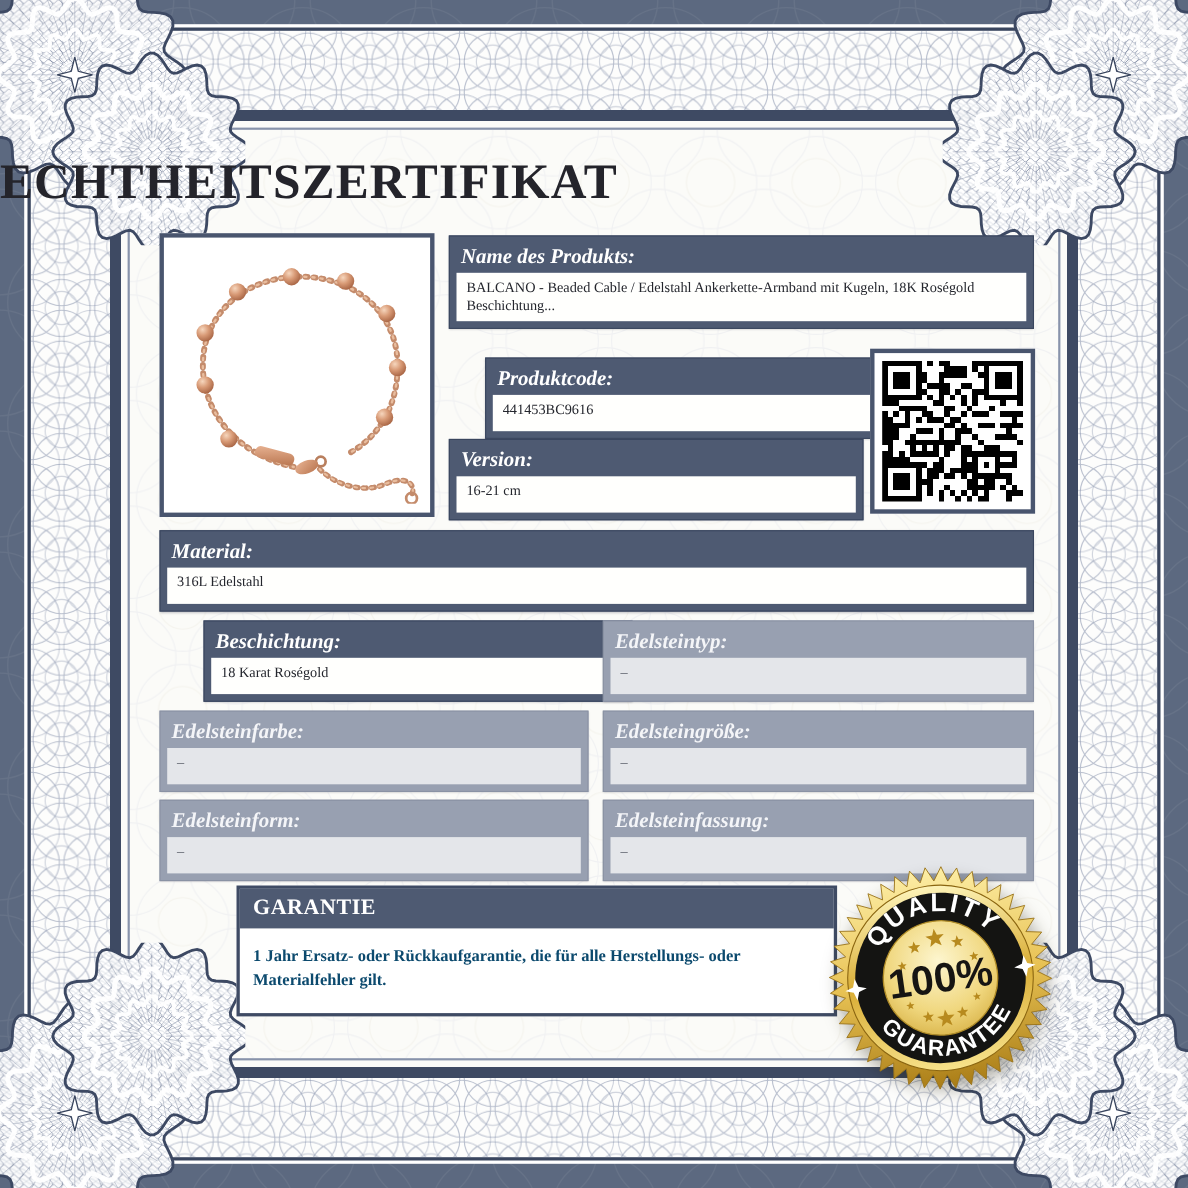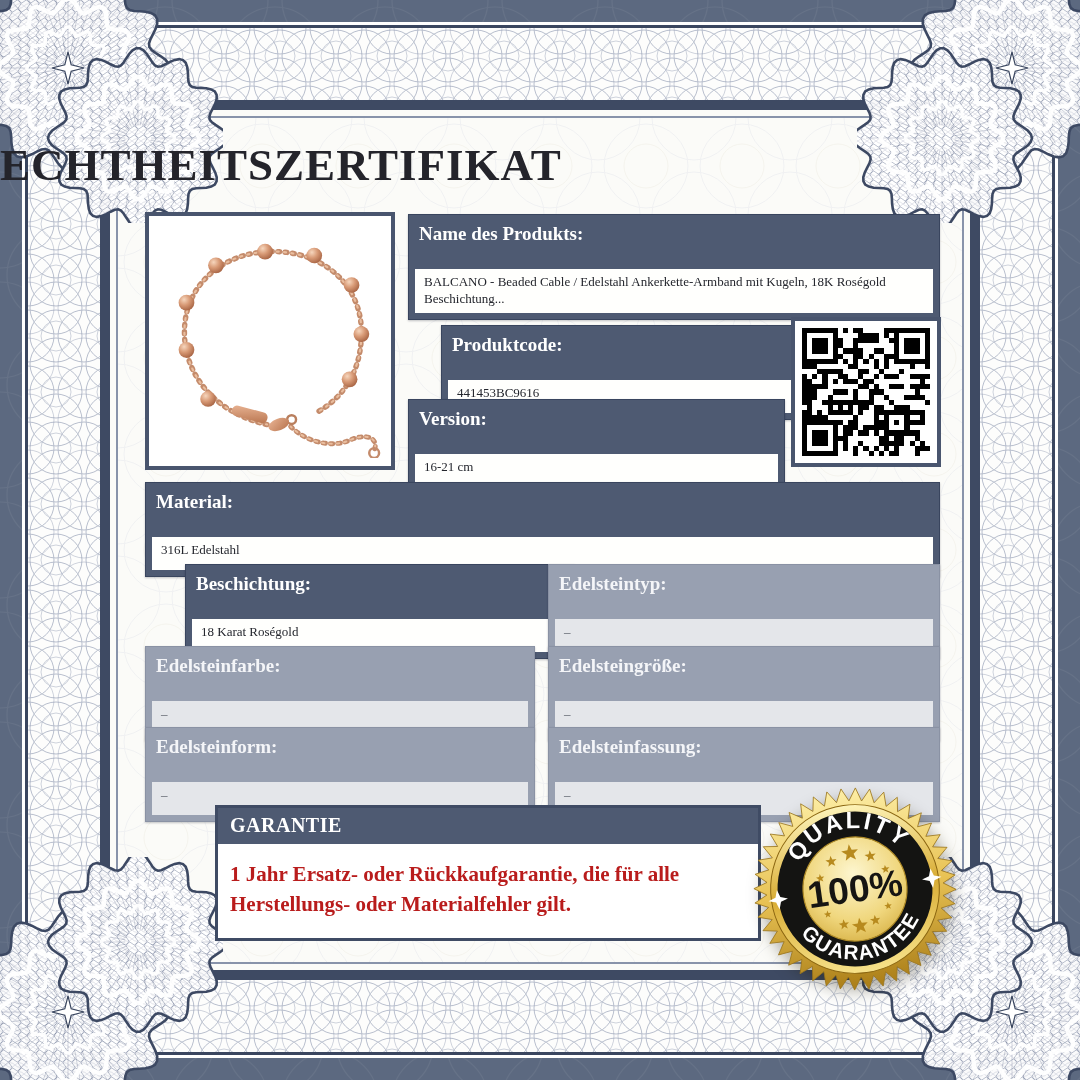--- a/index.html
+++ b/index.html
@@ -43,40 +43,40 @@
   }
   .photo-frame{
     position:absolute;left:145px;top:212px;width:242px;height:250px;
     border:4px solid #49556e;background:#ffffff;
   }
   .photo-frame svg{position:absolute;inset:8px;width:226px;height:234px;}
   .field{
     position:absolute;background:#4e5a72;border:1px solid #39455e;
     box-shadow:0 1px 2px rgba(20,25,40,.25);
   }
-  .f-label{color:#ffffff;font-weight:700;font-size:19px;line-height:1.2;padding:8px 10px 23px;}
+  .f-label{color:#ffffff;font-weight:700;font-size:19px;line-height:1.2;padding:8px 10px 2px;font-style:italic;}
   .f-value{
     background:#fffffd;margin:0 6px 6px;padding:4px 9px 5px;
     font-size:13px;line-height:1.35;color:#24262d;min-height:24px;
   }
   .field.inactive{background:#98a0b1;border-color:#8a92a4;}
   .field.inactive .f-label{color:#f4f5f8;}
   .field.inactive .f-value{background:#e4e6ea;color:#50545f;}
   .qr-frame{
     position:absolute;left:791px;top:317px;width:142px;height:142px;
     border:4px solid #49556e;background:#ffffff;padding:0;
   }
   .qr-frame svg{position:absolute;inset:7px;width:128px;height:128px;}
   .garantie{
     position:absolute;left:215px;top:805px;width:540px;
     border:3px solid #3f4b64;background:#ffffff;
   }
   .g-header{background:#4e5a72;color:#ffffff;font-weight:700;font-size:20px;
     letter-spacing:.5px;padding:6px 12px 7px;}
-  .g-body{padding:16px 12px 18px;font-size:21px;font-weight:700;line-height:1.42;color:#b91c1c;}
+  .g-body{padding:16px 12px 18px;font-size:15px;font-weight:700;line-height:1.42;color:#0c4a6e;}
   .seal{
     position:absolute;left:752px;top:786px;width:206px;height:206px;z-index:6;
     filter:drop-shadow(3px 6px 7px rgba(30,24,0,.35));
   }
   .seal svg{width:100%;height:100%;}
 </style>
 </head>
 <body>
 
 <svg width="0" height="0" style="position:absolute" aria-hidden="true">

